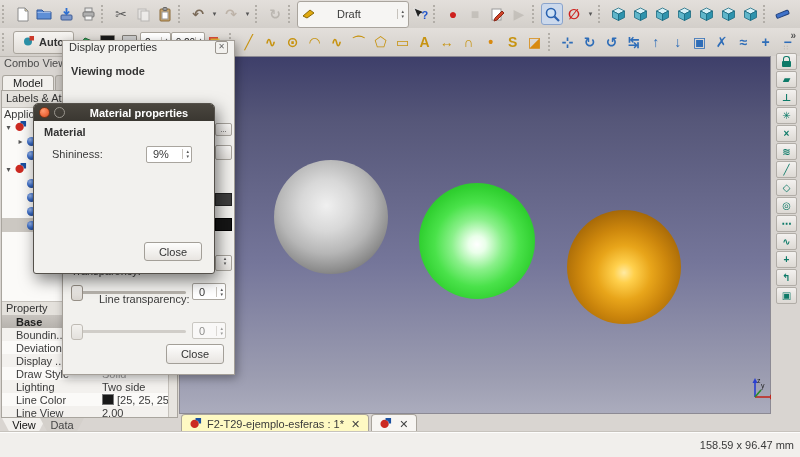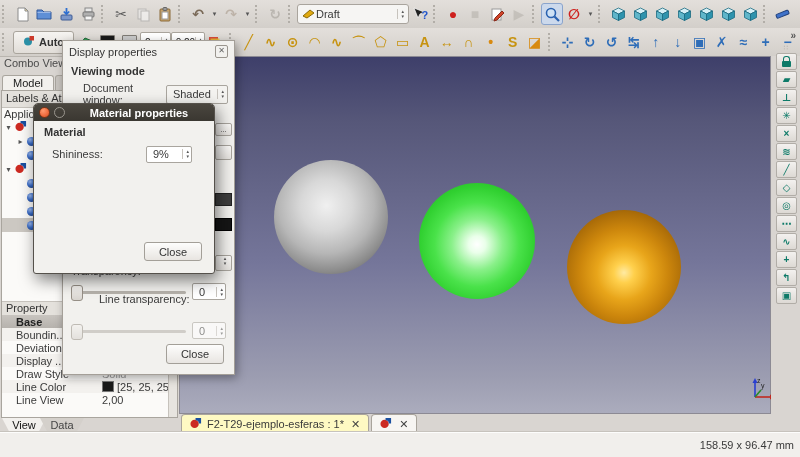--- a/index.html
+++ b/index.html
@@ -8,21 +8,21 @@
        overflow:hidden;-webkit-user-select:none;user-select:none;}
   
   .tb{position:absolute;left:0;right:0;height:28px;display:flex;align-items:center;
       background:linear-gradient(#e3dfdb,#d3cfca);border-bottom:1px solid #b9b5af;overflow:hidden;}
   #tb1{top:0;} #tb2{top:28px;}
   .tbtn{width:22px;min-width:22px;height:22px;display:flex;align-items:center;justify-content:center;border-radius:3px;}
   .tbtn.act{border:1px solid #8aa4cc;background:#ccd9ec;box-sizing:border-box;}
   .gl{font-size:14px;line-height:1;font-weight:bold;}
   .sep{width:5px;min-width:5px;height:18px;border-left:2px dotted #b2aea8;margin:0 2px;}
   .dd{width:11px;min-width:11px;font-size:7px;color:#555;display:flex;align-items:center;justify-content:center;}
-  .wbcombo{display:flex;align-items:center;gap:1px;height:20px;min-width:112px;padding:0 4px;
+  .wbcombo{display:flex;align-items:center;gap:22px;height:27px;min-width:112px;padding:0 4px;
            background:#f6f5f3;border:1px solid #a9a49d;border-radius:3px;box-sizing:border-box;}
   .spinarrs{display:flex;flex-direction:column;align-items:center;line-height:5px;font-size:5px;color:#555;
             border-left:1px solid #c7c3bd;padding-left:3px;margin-left:auto;}
   .spinarrs i{font-style:normal;height:5px;}
   .autobtn{display:flex;align-items:center;gap:4px;height:21px;padding:0 9px;margin-left:2px;
            border:1px solid #a9a49c;border-radius:3px;background:linear-gradient(#f6f4f1,#e1ddd8);font-weight:bold;color:#333;}
   .tbspin{display:flex;align-items:center;height:19px;background:#fff;border:1px solid #a9a49c;border-radius:2px;
           padding:0 2px 0 4px;font-size:10px;color:#222;}
   .sw{width:13px;height:13px;border:1px solid #7e7a74;border-radius:1px;}
   
@@ -85,21 +85,21 @@
         border-radius:4px 4px 0 0;color:#3a3a3a;white-space:nowrap;}
   .mtab.t1{background:#fef9c3;}
   .mtab.t2{background:#f7f5f2;}
   .mclose{font-size:11px;font-weight:bold;color:#444;margin-left:2px;}
   #statusbar{position:absolute;left:0;right:0;bottom:0;height:24px;background:#f1efec;
              border-top:1px solid #fdfdfc;box-shadow:0 -1px 0 #c7c3bd;}
   #dims{position:absolute;right:6px;top:6px;color:#3a3a3a;}
   
   #dispdlg{position:absolute;left:62px;top:40px;width:171px;height:333px;background:#f2f1ee;
            border:1px solid #a49f98;box-shadow:2px 3px 9px rgba(0,0,0,.35);z-index:10;}
-  .dtitle{height:17px;display:flex;align-items:flex-end;padding:0 6px;color:#333;}
+  .dtitle{height:17px;display:flex;align-items:flex-start;padding:0 6px;color:#333;}
   .dclose{margin-left:auto;width:11px;height:11px;border:1px solid #9a958e;border-radius:2px;font-size:8px;
           line-height:10px;text-align:center;color:#666;}
   .dgroup{font-weight:bold;color:#333;padding:7px 8px 5px;}
   .drow{display:flex;align-items:center;gap:5px;padding:0 6px 0 20px;}
   .qcombo{display:flex;align-items:center;gap:5px;background:#f4f3f0;border:1px solid #a9a59e;border-radius:2px;
           height:19px;padding:0 3px 0 6px;width:72px;box-sizing:border-box;}
   .qspin{display:flex;align-items:center;background:#fff;border:1px solid #a9a59e;border-radius:2px;height:17px;
          padding:0 2px 0 6px;box-sizing:border-box;}
   .qspin .qval{flex:1;}
   .qbtn{background:linear-gradient(#fdfdfc,#e8e5e1);border:1px solid #a39f98;border-radius:3px;height:20px;
@@ -490,20 +490,26 @@
               <span></span>
             </span>
           </div>
           <div class="prow">
             <span class="pname">Draw Style</span>
             <span class="pval dim">
               <span>Solid</span>
             </span>
           </div>
           <div class="prow">
+            <span class="pname">Lighting</span>
+            <span class="pval">
+              <span>Two side</span>
+            </span>
+          </div>
+          <div class="prow">
             <span class="pname">Line Color</span>
             <span class="pval">
               <span class="psw" style="background: rgb(25, 25, 25);"></span>
               <span>[25, 25, 25]</span>
             </span>
           </div>
           <div class="prow">
             <span class="pname">Line View</span>
             <span class="pval">
               <span>2,00</span>
@@ -580,30 +586,20 @@
   <div id="statusbar">
     <span id="dims">158.59 x 96.47 mm</span>
   </div>
 
   <div id="dispdlg">
     <div class="dtitle">
       <span>Display properties</span>
       <span class="dclose">✕</span>
     </div>
     <div class="dgroup">Viewing mode</div>
-    <div class="drow">
-      <span>Document window:</span>
-      <div class="qcombo">
-        <span>Shaded</span>
-        <span class="spinarrs">
-            <i>▴</i>
-            <i>▾</i>
-          </span>
-      </div>
-    </div>
     <div class="frag fragbtn" style="top:82px;height:13px;">...</div>
     <div class="frag fragbtn" style="top:104px;height:15px;"></div>
     <div class="frag" style="top:152px;height:13px;background:#3d3d3d;border:1px solid #222;"></div>
     <div class="frag" style="top:177px;height:13px;background:#151515;border:1px solid #000;"></div>
     <div class="frag fragbtn" style="top:214px;height:16px;">
         <span class="spinarrs" style="border:none;margin:0 auto;">
           <i>▴</i>
           <i>▾</i>
         </span>
       </div>

